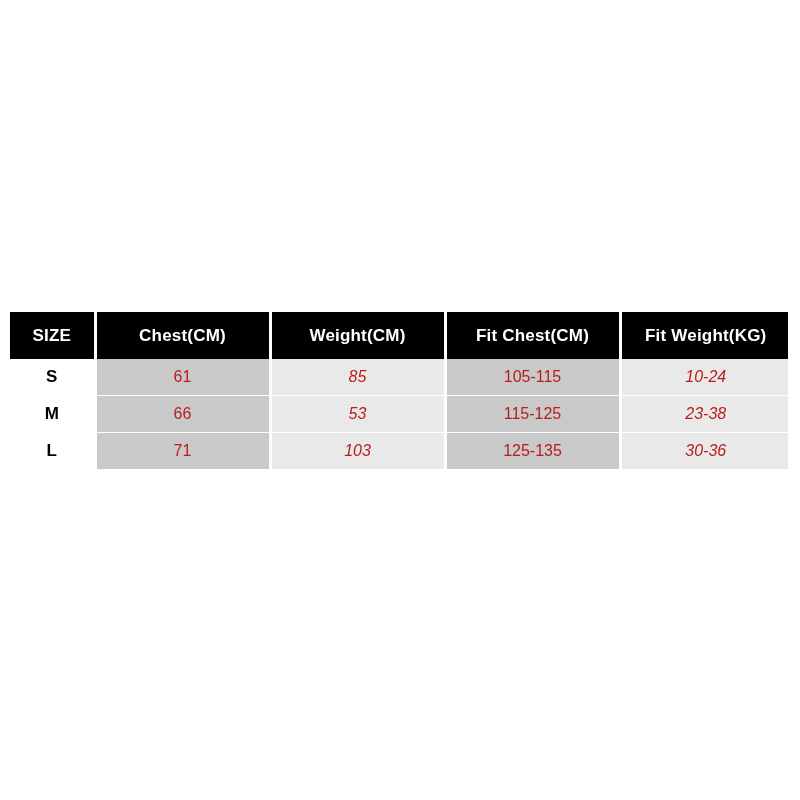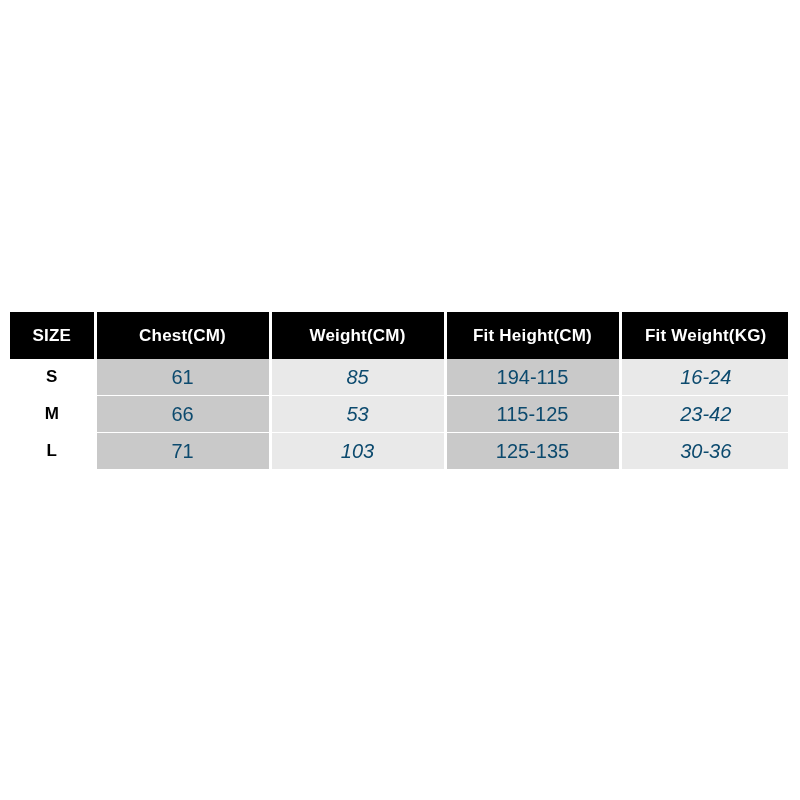--- a/index.html
+++ b/index.html
@@ -51,22 +51,22 @@
     letter-spacing: 0.2px;
   }
   table.size-table thead th:last-child {
     border-right: none;
   }
 
   table.size-table tbody td {
     height: 34px;
     text-align: center;
     vertical-align: middle;
-    font-size: 20px;
-    color: #0c4a6e;
+    font-size: 16px;
+    color: #b91c1c;
     border-right: 3px solid #ffffff;
     border-bottom: 1px solid #ffffff;
   }
   table.size-table tbody td:last-child {
     border-right: none;
   }
 
   
   table.size-table tbody td.size-cell {
     background: #ffffff;
@@ -90,38 +90,38 @@
           <col class="c1">
           <col class="c2">
           <col class="c3">
           <col class="c4">
       </colgroup>
       <thead>
         <tr>
           <th>SIZE</th>
           <th>Chest(CM)</th>
           <th>Weight(CM)</th>
-          <th>Fit Height(CM)</th>
+          <th>Fit Chest(CM)</th>
           <th>Fit Weight(KG)</th>
         </tr>
       </thead>
       <tbody>
         <tr>
           <td class="size-cell">S</td>
           <td class="shade-dark">61</td>
           <td class="shade-light">85</td>
-          <td class="shade-dark">194-115</td>
-          <td class="shade-light">16-24</td>
+          <td class="shade-dark">105-115</td>
+          <td class="shade-light">10-24</td>
         </tr>
         <tr>
           <td class="size-cell">M</td>
           <td class="shade-dark">66</td>
           <td class="shade-light">53</td>
           <td class="shade-dark">115-125</td>
-          <td class="shade-light">23-42</td>
+          <td class="shade-light">23-38</td>
         </tr>
         <tr>
           <td class="size-cell">L</td>
           <td class="shade-dark">71</td>
           <td class="shade-light">103</td>
           <td class="shade-dark">125-135</td>
           <td class="shade-light">30-36</td>
         </tr>
       </tbody>
     </table>

